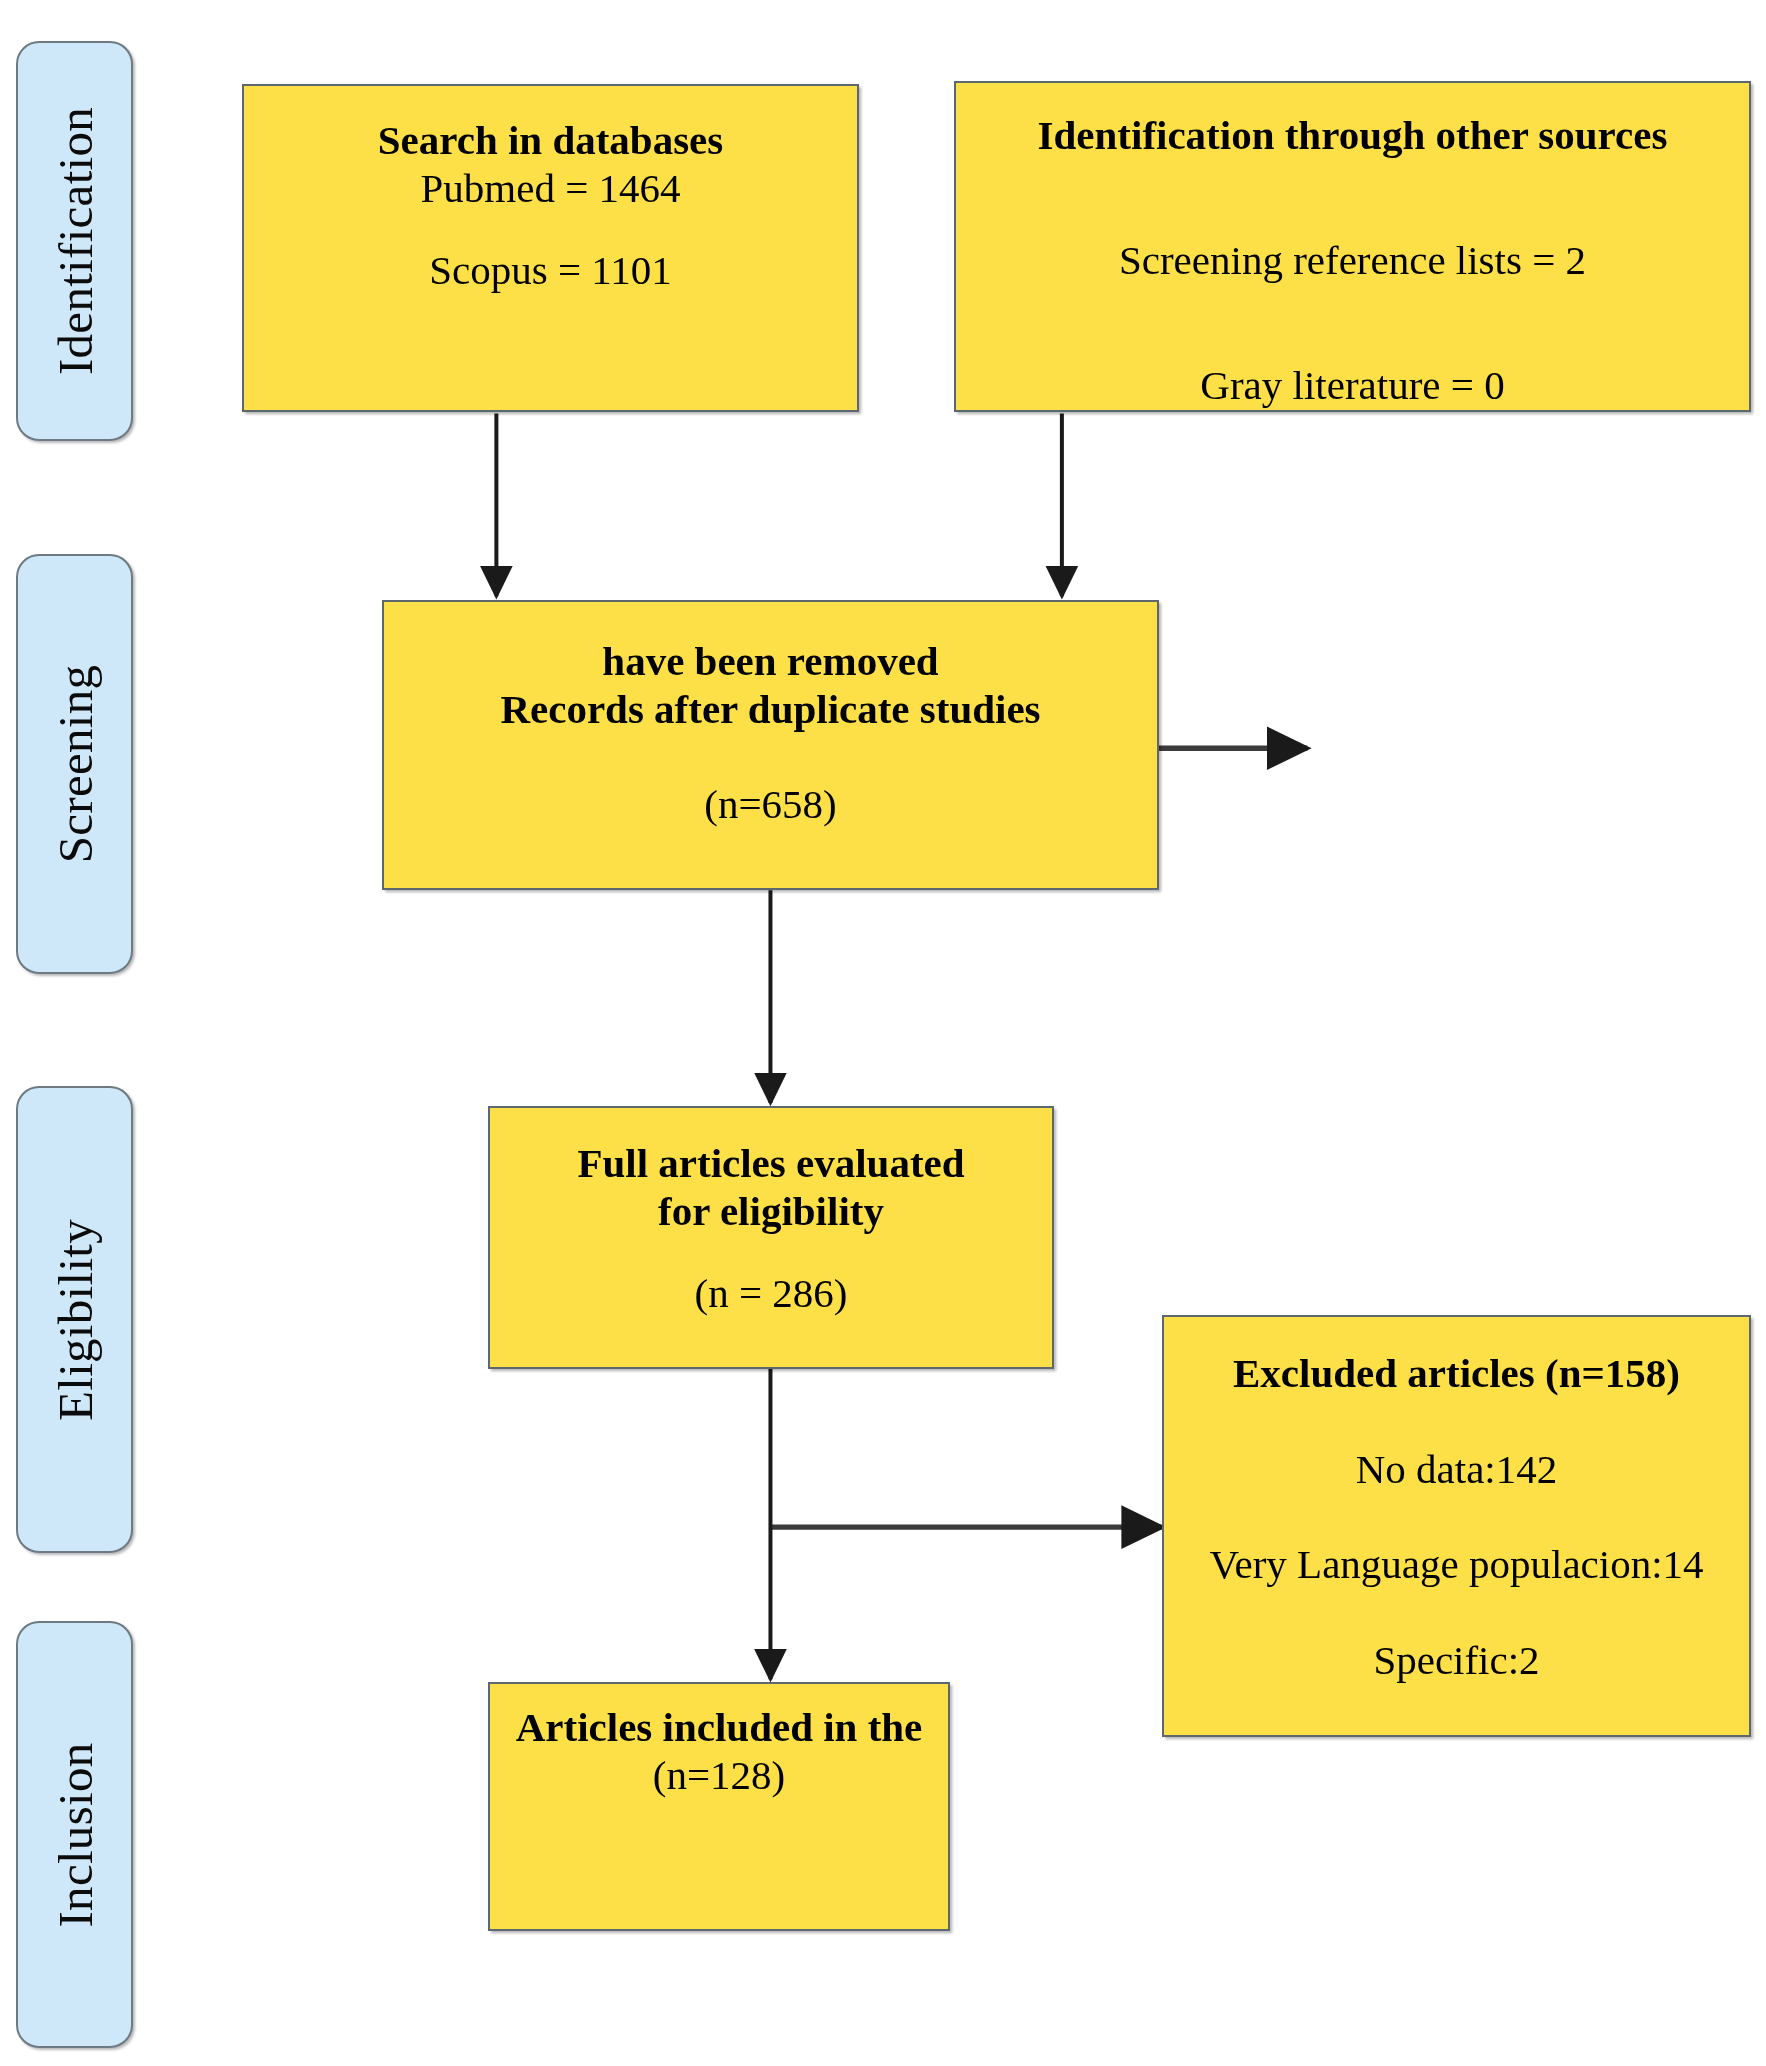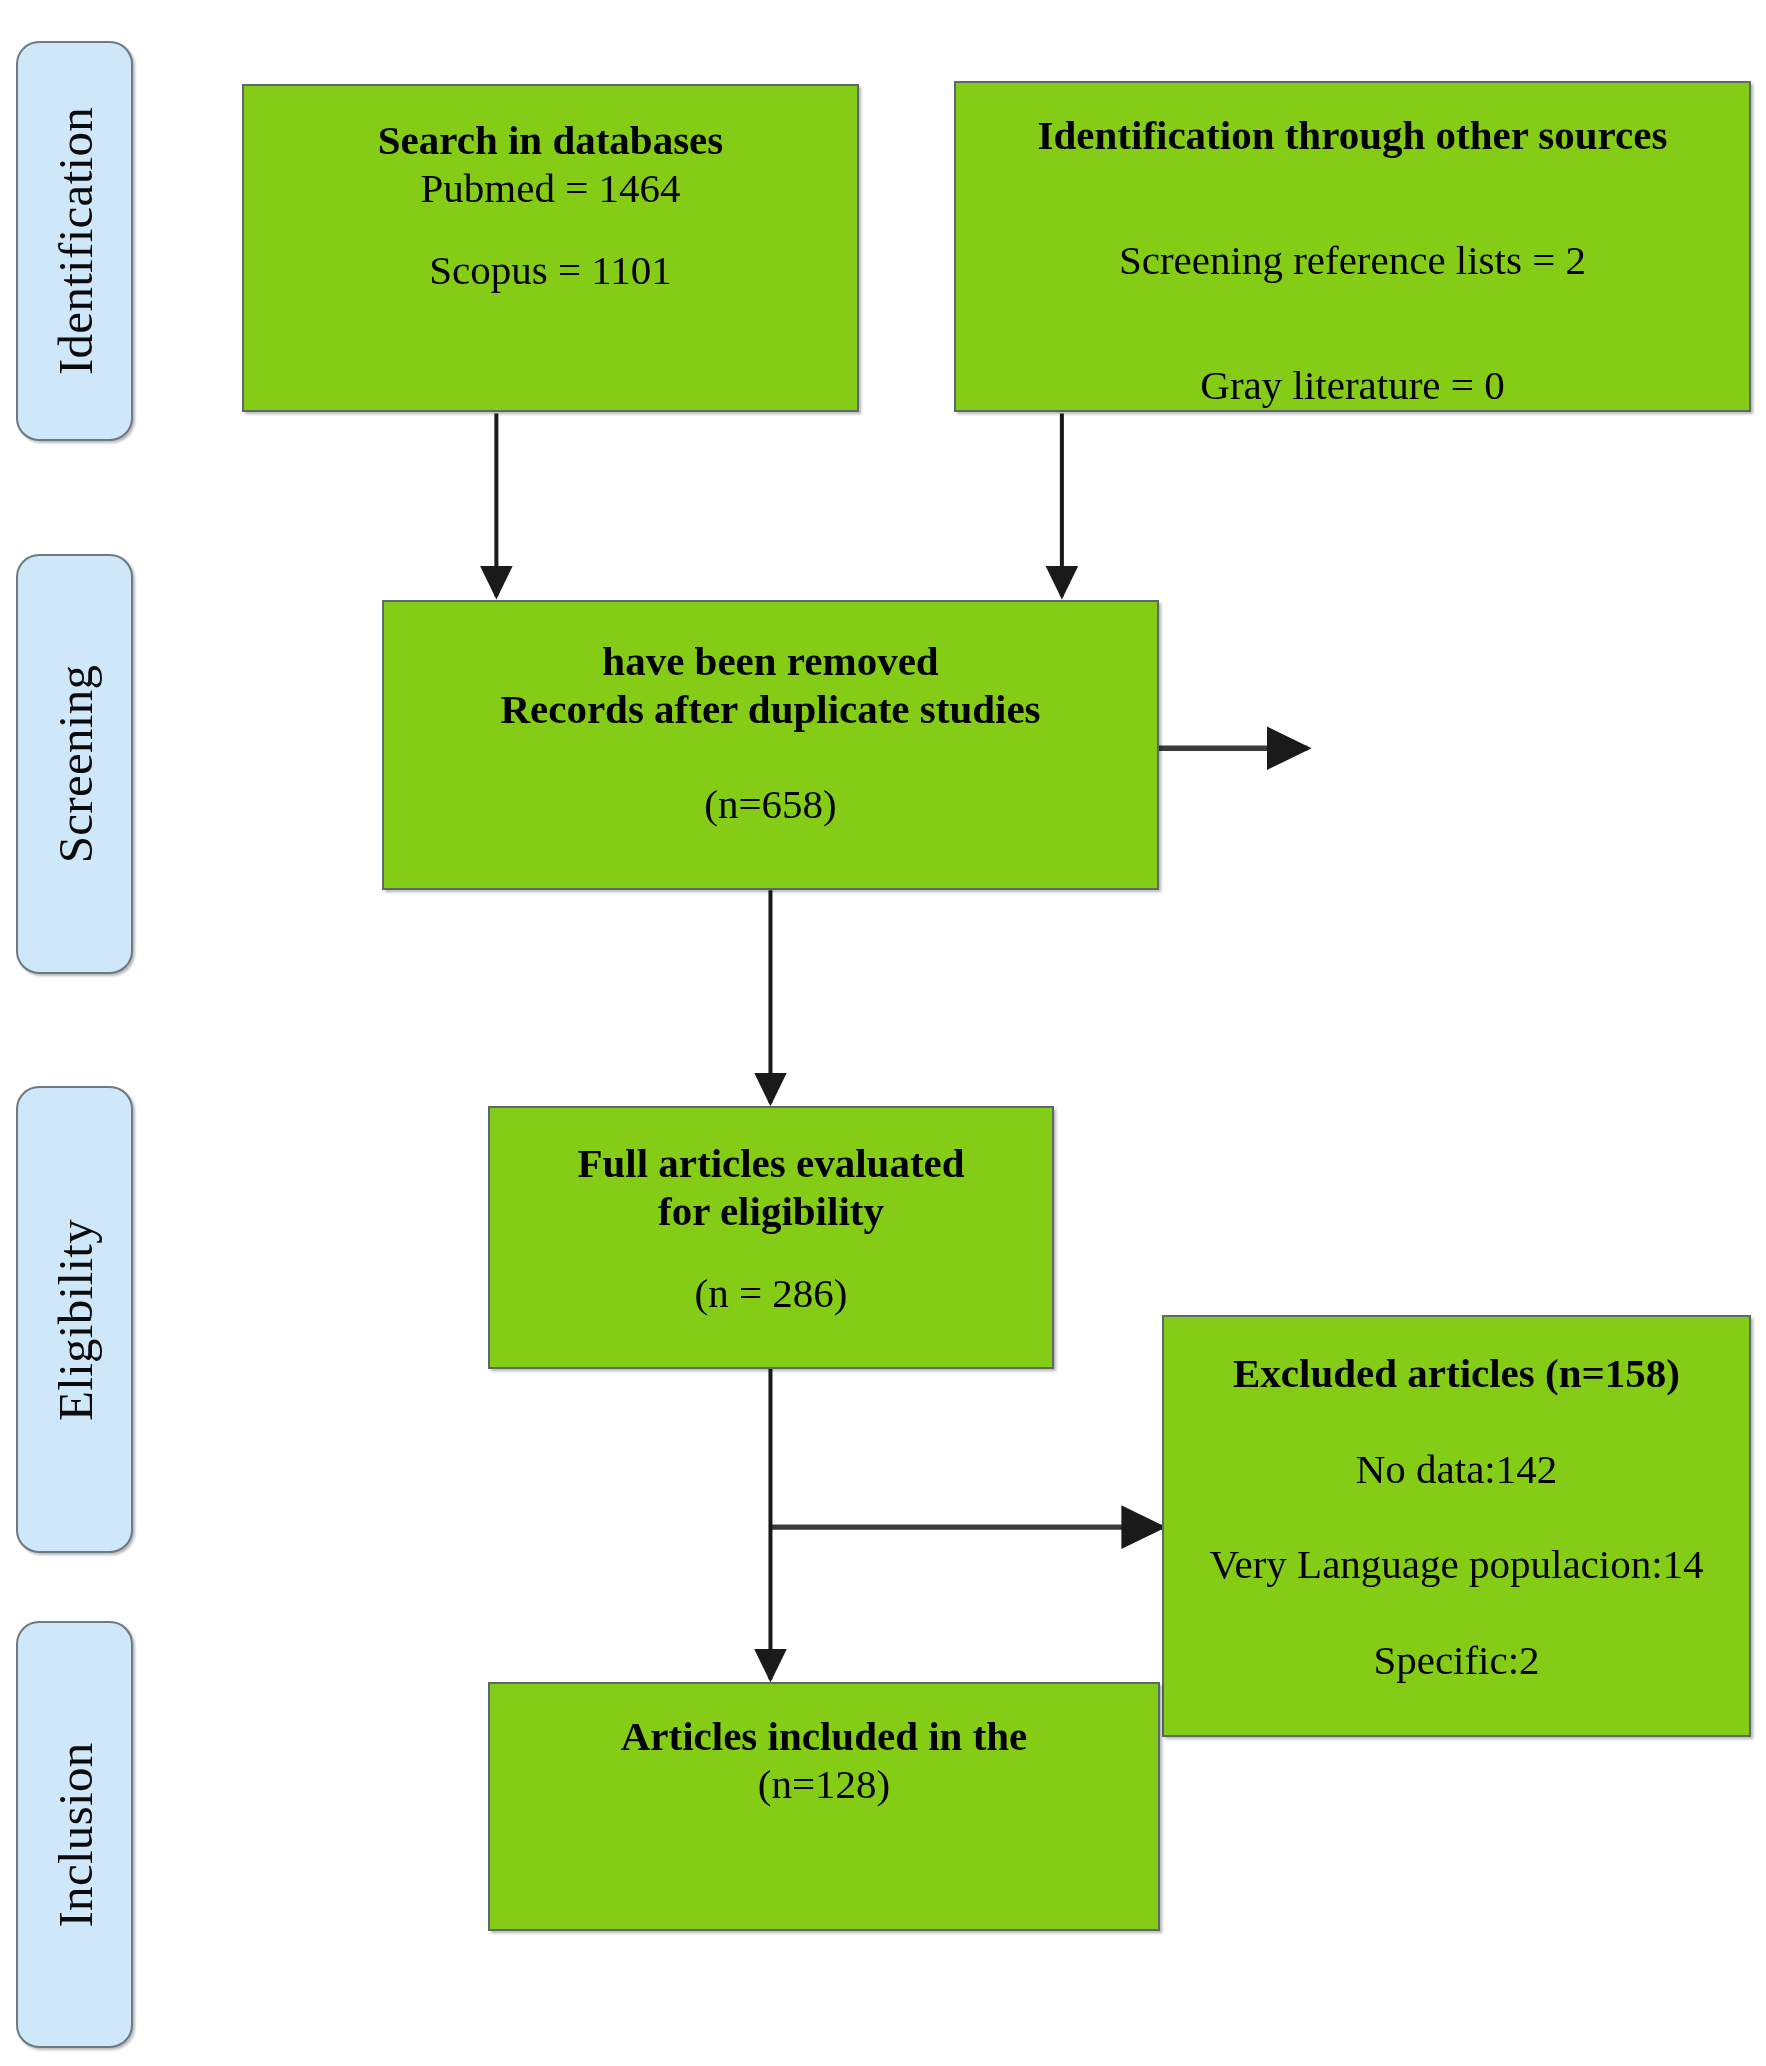--- a/index.html
+++ b/index.html
@@ -40,21 +40,21 @@
     font-size: 49px;
     font-weight: 400;
     color: #0b0b0b;
     letter-spacing: 0.3px;
   }
 
   
   .flow-box {
     position: absolute;
     box-sizing: border-box;
-    background: #84cc16;
+    background: #fde047;
     border: 2px solid #5d676e;
     box-shadow: 2.7px 2.7px 2.7px rgba(0,0,0,0.30);
     display: flex;
     flex-direction: column;
     align-items: center;
     justify-content: center;
     text-align: center;
     color: #000000;
   }
   .flow-box .line {
@@ -150,19 +150,19 @@
   <div class="flow-box" style="left:1162px; top:1315px; width:589px; height:422px; padding-top:33px; justify-content:flex-start;">
     <span class="line bold">Excluded articles (n=158)</span>
     <div class="spacer-lg"></div>
     <span class="line">No data:142</span>
     <div class="spacer-lg"></div>
     <span class="line">Very Language populacion:14</span>
     <div class="spacer-lg"></div>
     <span class="line">Specific:2</span>
   </div>
 
-  <div class="flow-box" style="left:488px; top:1682px; width:672px; height:249px; padding-top:29px; justify-content:flex-start;">
+  <div class="flow-box" style="left:488px; top:1682px; width:462px; height:249px; padding-top:20px; justify-content:flex-start;">
     <span class="line bold">Articles included in the</span>
     <span class="line">(n=128)</span>
   </div>
 
 </div>
 
 
 </body></html>

